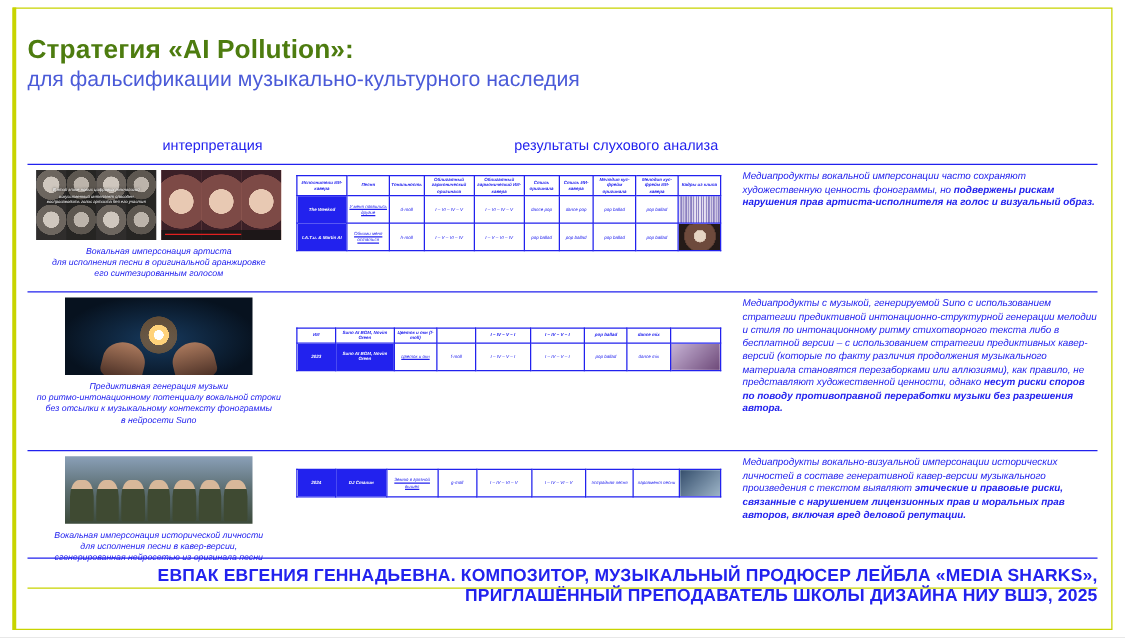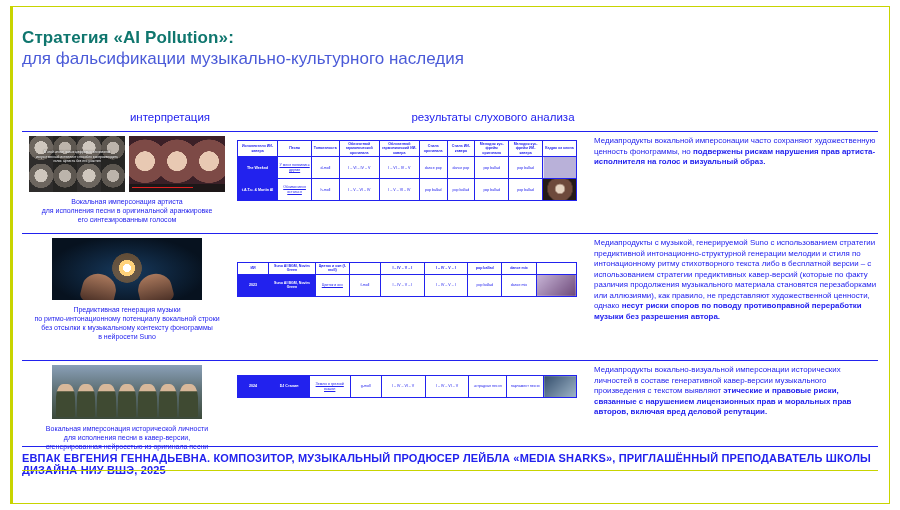--- a/index.html
+++ b/index.html
@@ -41,23 +41,23 @@
   .badge div { white-space: nowrap; }
 
   
   .headline {
     position: absolute;
     left: 22px;
     top: 28px;
     width: 640px;
   }
   .headline .l1 {
-    font-size: 17px;
+    font-size: 21px;
     font-weight: bold;
-    color: #0f766e;
+    color: #4d7c0f;
     letter-spacing: .1px;
     line-height: 1.18;
   }
   .headline .l2 {
     font-size: 17px;
     color: #4a5ad8;
     line-height: 1.2;
     margin-top: 1px;
     font-weight: normal;
   }
@@ -89,20 +89,21 @@
   .rule.r1 { top: 233px; }
   .rule.r2 { top: 360px; }
   .rule.r3 { top: 446px; }
 
   
   .row {
     position: absolute;
     left: 22px;
     width: 856px;
     display: flex;
+    font-style: italic;
   }
   .row.row1 { top: 136px; height: 95px; }
   .row.row2 { top: 238px; height: 120px; }
   .row.row3 { top: 365px; height: 78px; }
 
   .cell-pheno {
     width: 210px;
     display: flex;
     flex-direction: column;
     align-items: center;
@@ -253,23 +254,24 @@
   .tbl .link { text-decoration: underline; }
   .tbl .tall { height: 22px; }
 
   
   .footer {
     position: absolute;
     left: 22px;
     top: 452px;
     width: 856px;
     color: #2222ee;
-    font-size: 11px;
+    font-size: 14px;
     font-weight: bold;
     letter-spacing: .15px;
+    text-align: right;
   }
   .footer-rule {
     position: absolute;
     left: 22px;
     top: 470px;
     width: 856px;
     border-top: 1px solid #c8d400;
   }
   .accent-left {
     position: absolute;

